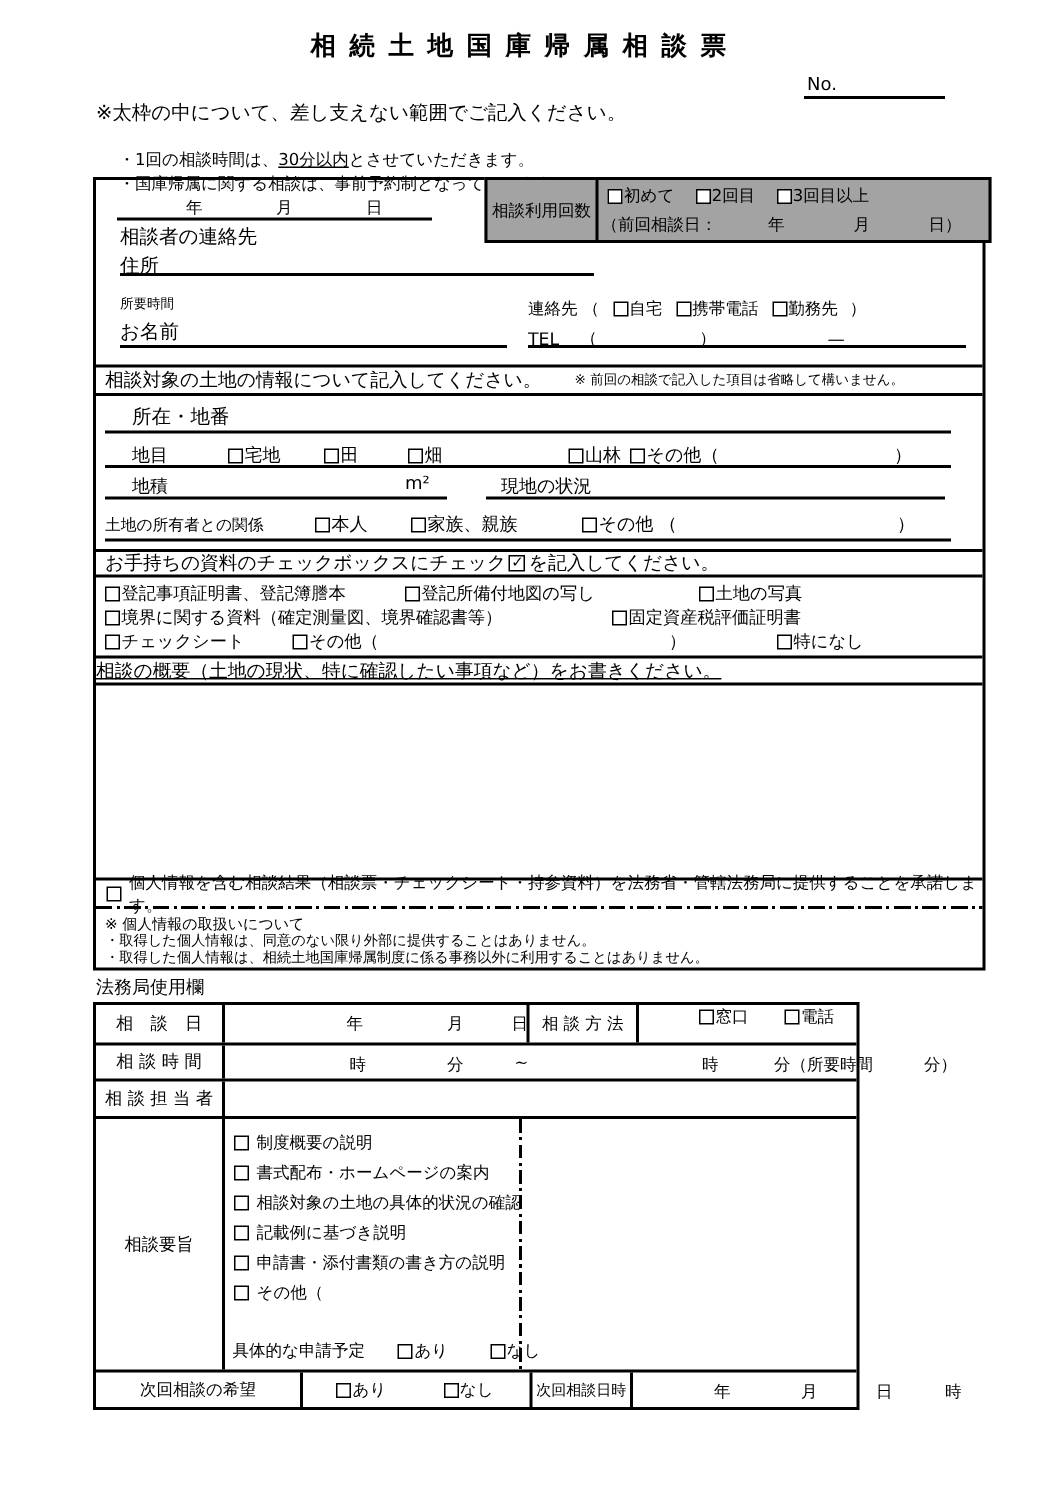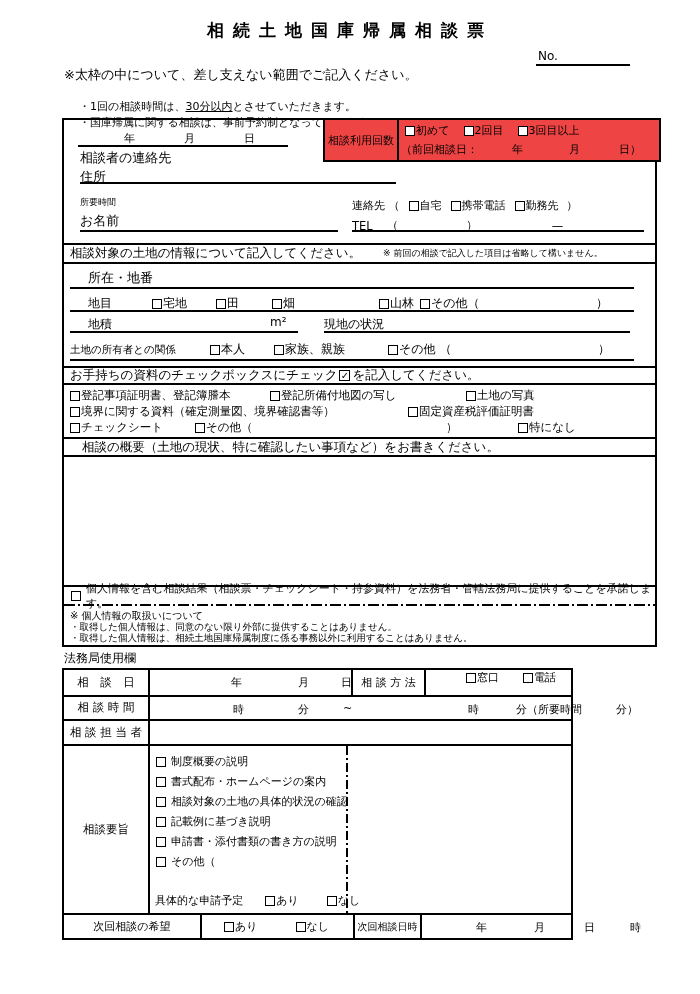--- a/index.html
+++ b/index.html
@@ -47,21 +47,21 @@
   [data-name="contact-method-row"] .opt { margin-left:9px; }
   [data-name="contact-method-close"] { margin-left:8px; }
   [data-name="tel-row"] { position:absolute; left:288px; top:98px; font-size:11.5px; display:flex; align-items:center; }
   [data-name="tel-paren-open"]  { margin-left:14px; }
   [data-name="tel-paren-close"] { margin-left:68px; }
   [data-name="tel-dash"]        { margin-left:74px; }
   [data-name="tel-input-line"]  { left:288px; top:110px; width:292px; }
 
   
   [data-name="usage-count-box"] { position:absolute; left:259px; top:-2px; width:338px; height:44px;
-    border:2px solid #000; display:flex; background:#ef4444; }
+    border:2px solid #000; display:flex; background:#a3a3a3; }
   [data-name="usage-count-label-cell"] { width:74px; border-right:2px solid #000;
     display:flex; align-items:center; justify-content:center; font-size:11px; }
   .usage-opts { flex:1; position:relative; }
   [data-name="usage-options-row"] { position:absolute; left:6px; top:3px; font-size:11px;
     display:flex; align-items:center; }
   [data-name="usage-options-row"] .opt { margin-right:14px; }
   [data-name="usage-prev-row"] { position:absolute; left:2px; top:22px; font-size:11px; white-space:nowrap; }
   [data-name="usage-prev-year"]  { position:absolute; left:113px; top:22px; font-size:11px; }
   [data-name="usage-prev-month"] { position:absolute; left:170px; top:22px; font-size:11px; }
   [data-name="usage-prev-day"]   { position:absolute; left:220px; top:22px; font-size:11px; }
@@ -80,21 +80,21 @@
   [data-name="cat-opt-1"] { left:88px; }
   [data-name="cat-opt-2"] { left:152px; }
   [data-name="cat-opt-3"] { left:208px; }
   [data-name="cat-opt-4"] { left:272px;padding-left:43px; }
   [data-name="cat-opt-other"] { left:356px; }
   [data-name="category-other-close"] { position:absolute; left:532px; top:31px; }
   [data-name="category-input-line"] { left:6px; top:46px; width:564px; }
   [data-name="area-label"] { position:absolute; left:24px; top:52px; }
   [data-name="area-unit"]  { position:absolute; left:206px; top:51px; }
   [data-name="area-input-line"] { left:6px; top:67px; width:228px; }
-  [data-name="site-label"] { position:absolute; left:260px; top:52px;text-align:center; }
+  [data-name="site-label"] { position:absolute; left:270px; top:52px;text-align:center; }
   [data-name="site-input-line"] { left:260px; top:67px; width:306px; }
   [data-name="relation-label"] { position:absolute; left:6px; top:79px; font-size:10.5px; }
   .rel-row > .opt { position:absolute; top:77px; }
   [data-name="rel-opt-1"] { left:146px; }
   [data-name="rel-opt-2"] { left:210px; }
   [data-name="rel-opt-other"] { left:324px; }
   [data-name="relation-other-close"] { position:absolute; left:534px; top:77px; }
   [data-name="relation-input-line"] { left:6px; top:95px; width:564px; }
 
   
@@ -110,21 +110,21 @@
   [data-name="doc-opt-r1c2"] { left:206px; top:3px; }
   [data-name="doc-opt-r1c3"] { left:402px; top:3px; }
   [data-name="doc-opt-r2c1"] { left:6px;   top:19px; }
   [data-name="doc-opt-r2c2"] { left:344px; top:19px; }
   [data-name="doc-opt-r3c1"] { left:6px;   top:35px; }
   [data-name="doc-opt-r3c2"] { left:131px; top:35px; }
   [data-name="doc-other-close"] { position:absolute; left:382px; top:35px; }
   [data-name="doc-opt-r3c3"] { left:454px; top:35px; }
 
   
-  .sec-summary-header { height:18px; display:flex; align-items:center; padding-left:18px; font-size:12.5px; }
+  .sec-summary-header { height:18px; display:flex; align-items:center; padding-left:0; font-size:12.5px;text-decoration:underline; }
   .sec-blank { height:130px; }
 
   
   .sec-consent { height:19px; display:flex; align-items:center; padding-left:7px; font-size:11px; gap:5px; }
 
   
   .sec-privacy { height:41px; border-top:none; font-size:9.5px; }
   .dashdot-h { position:absolute; left:0; top:0; width:100%; height:2px;
     background:repeating-linear-gradient(90deg,#000 0 11px,transparent 11px 14px,#000 14px 16px,transparent 16px 19px); }
   [data-name="privacy-title"] { position:absolute; left:6px; top:5px;  font-size:10px; }

